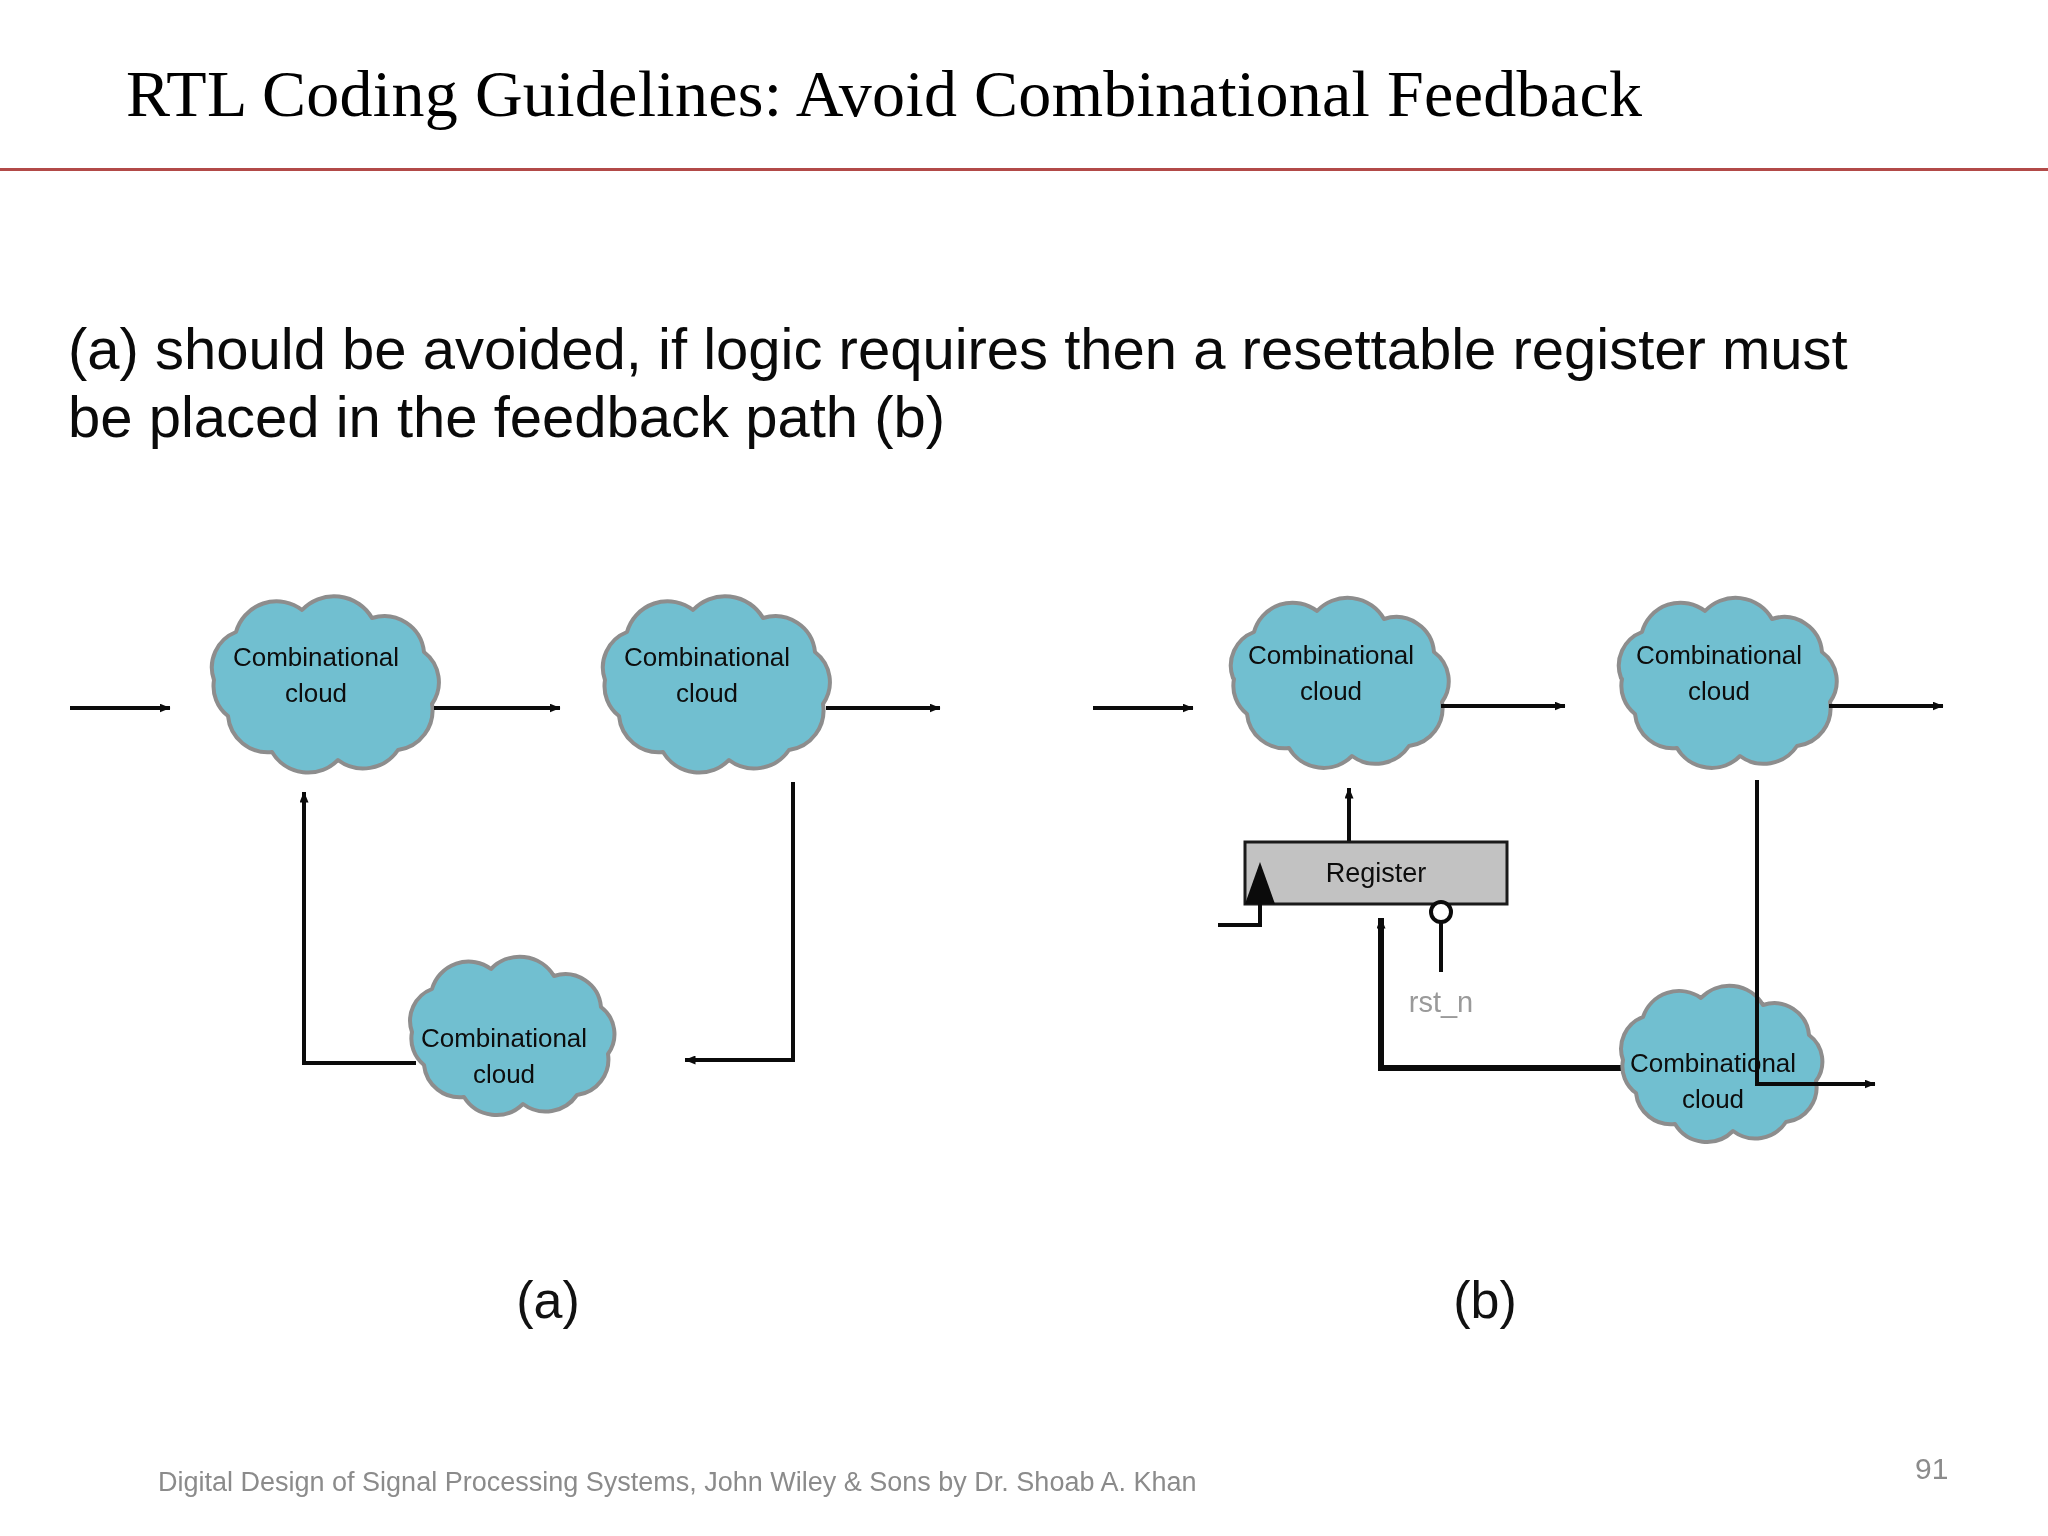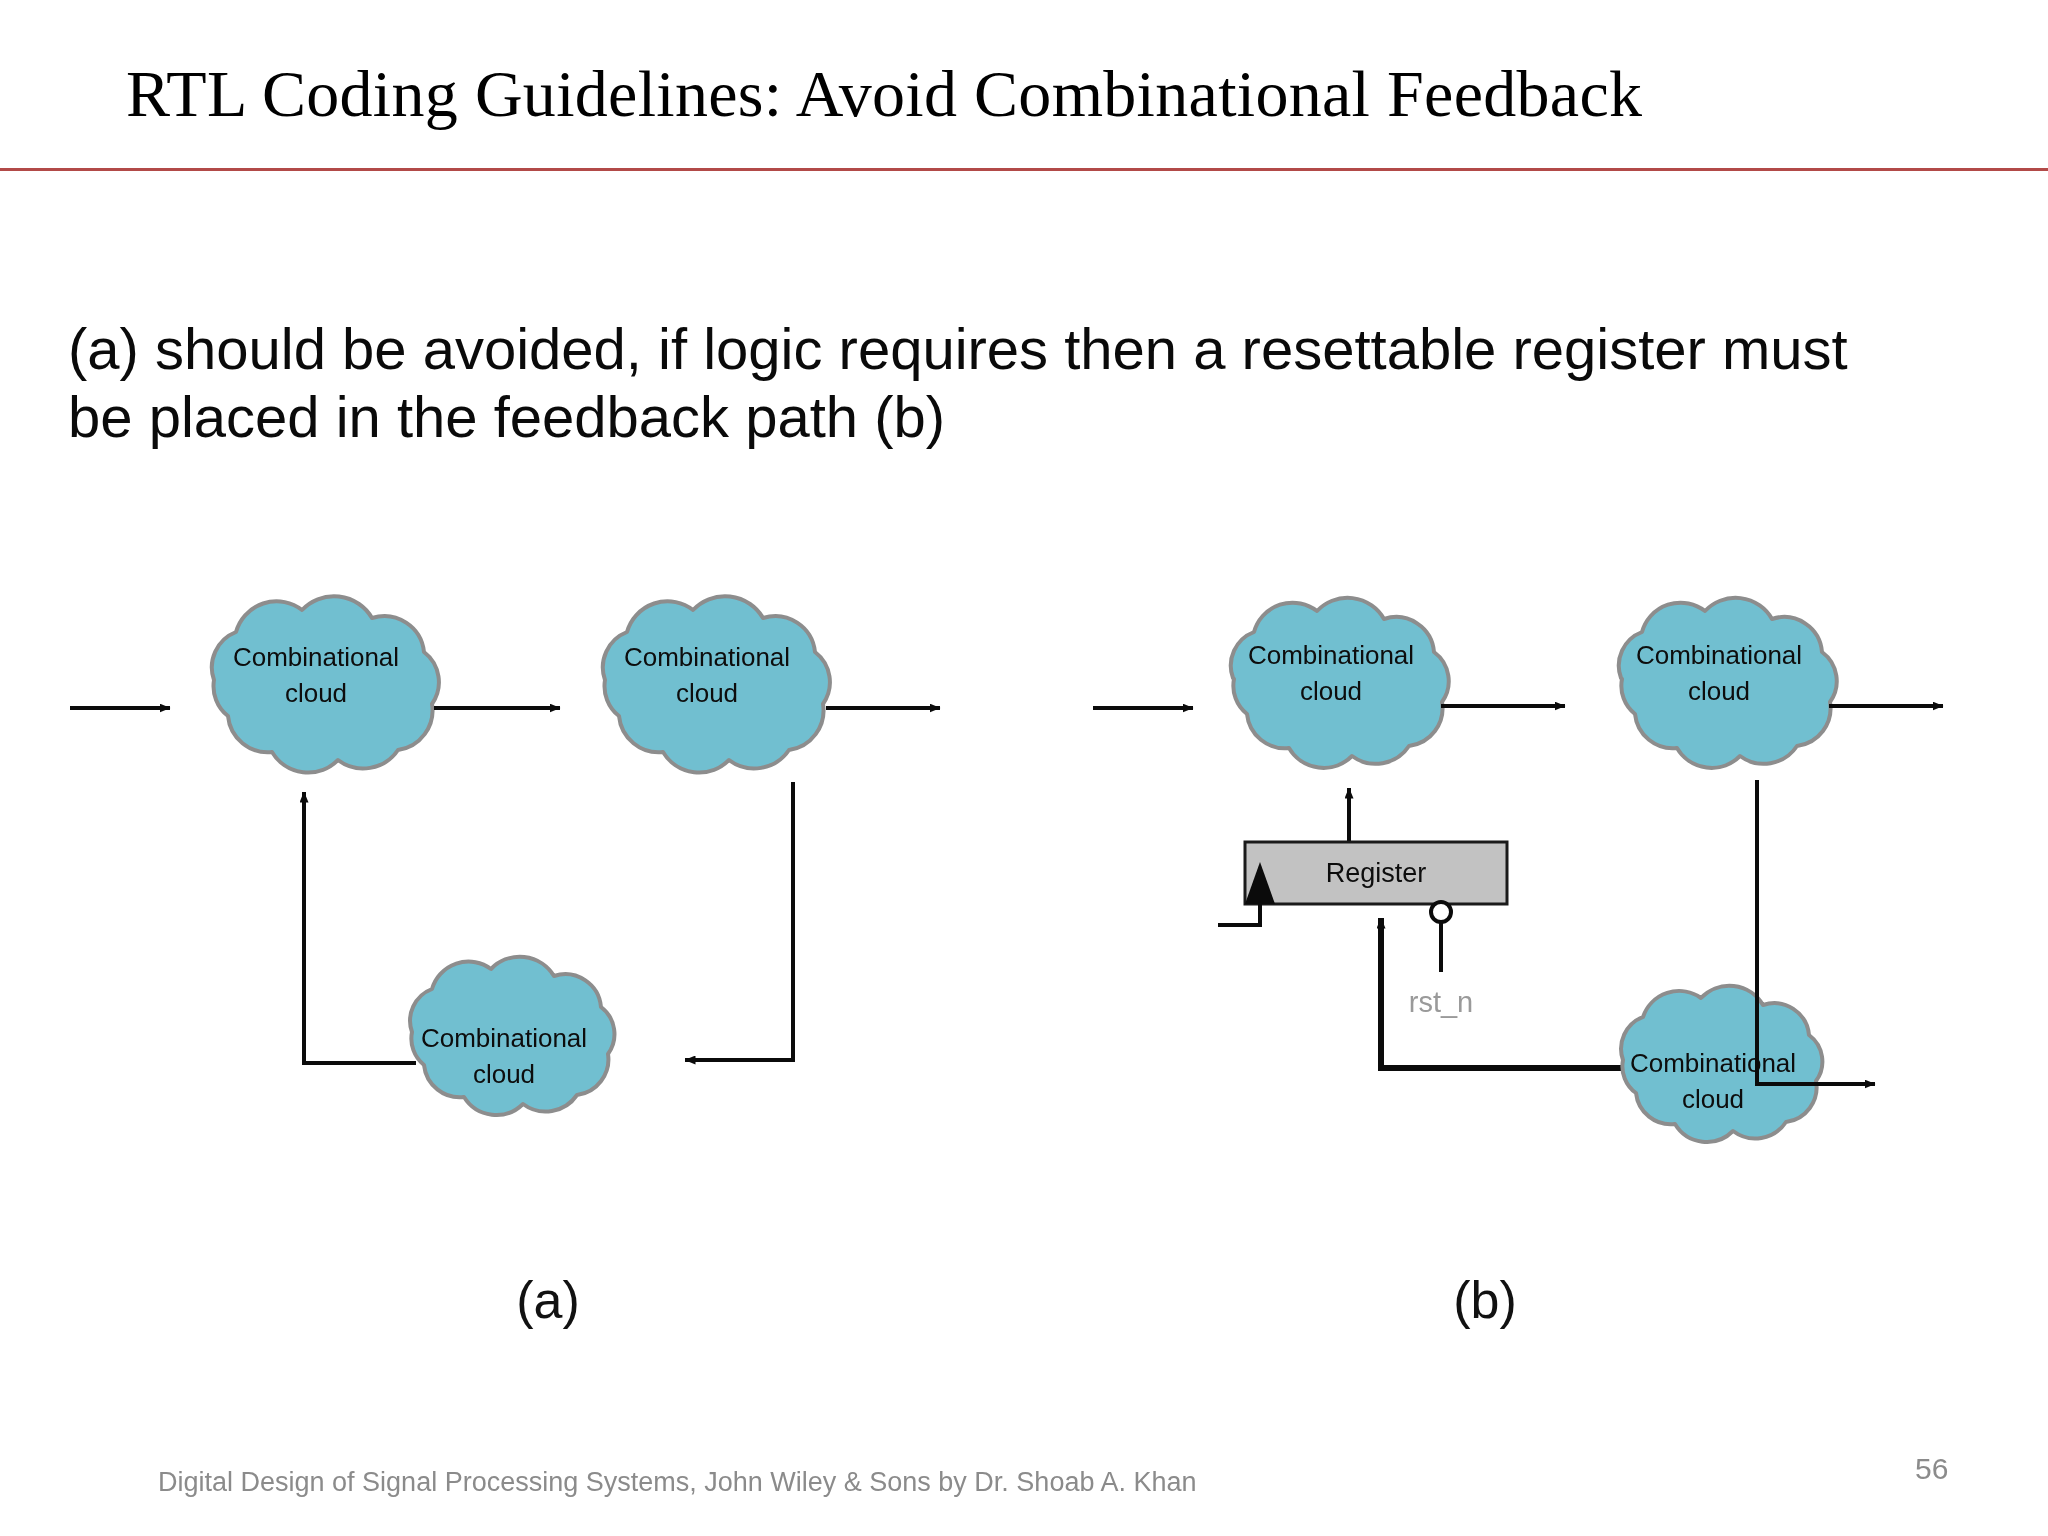--- a/index.html
+++ b/index.html
@@ -277,15 +277,15 @@
       <path d="M672,220 L672,524 L790,524" fill="none" stroke="#0b0b0b" stroke-width="4" transform="translate(0,0)" marker-end="url(#arrowB)"></path>
     </svg>
   </div>
 
   <div id="caption-a" class="fig-caption">(a)</div>
 
   <div id="caption-b" class="fig-caption">(b)</div>
 
   <div id="footer-credit">Digital Design of Signal Processing Systems, John Wiley &amp; Sons by Dr. Shoab A. Khan</div>
 
-  <div id="page-number">56</div>
+  <div id="page-number">91</div>
 
 </div>
 
 </body></html>

